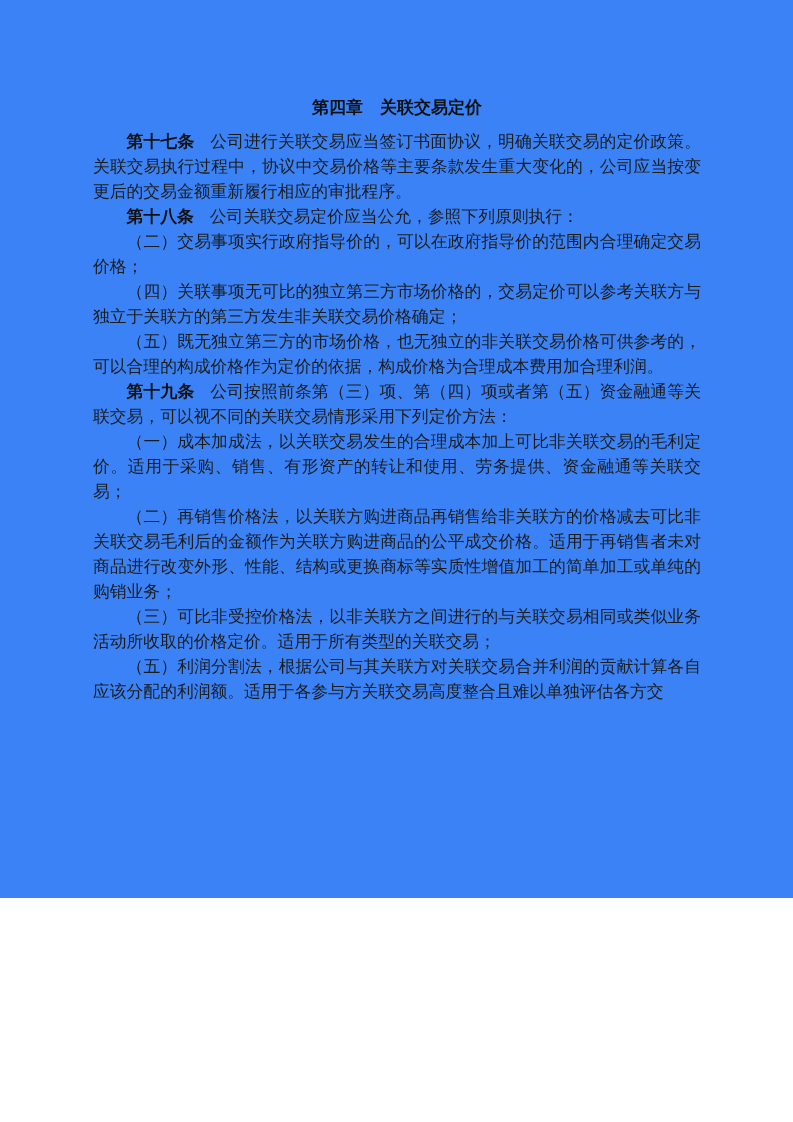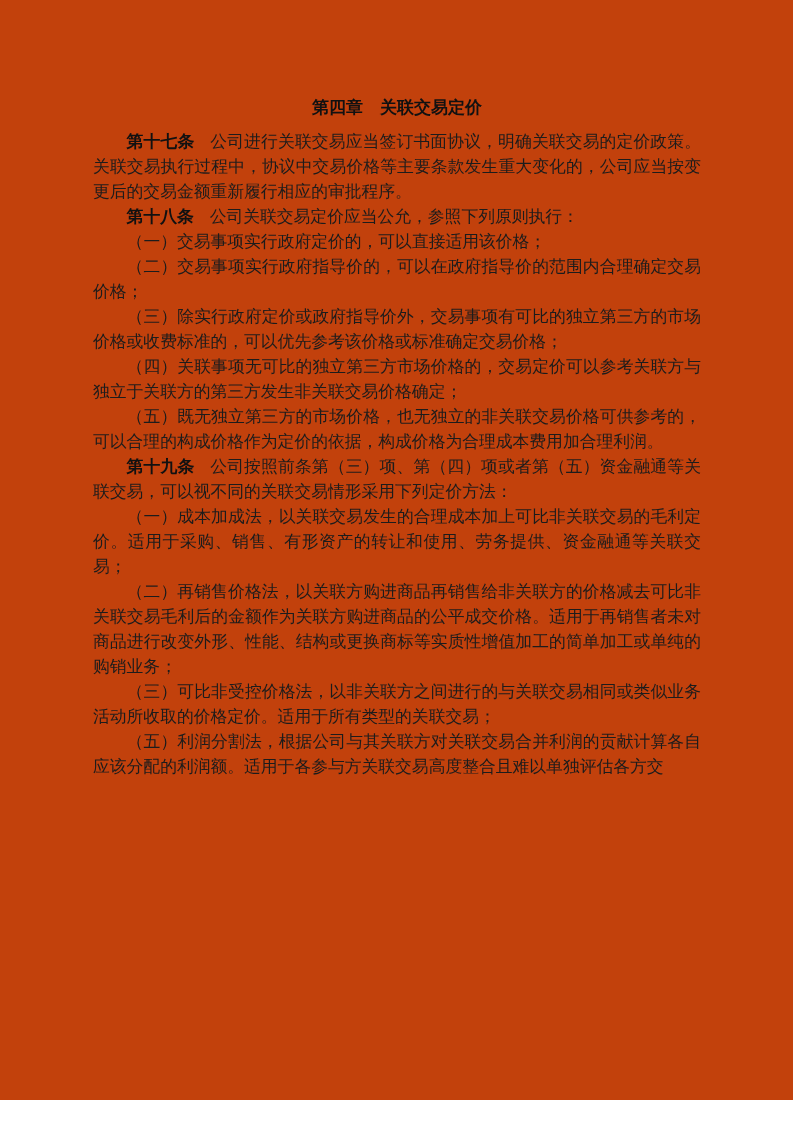--- a/index.html
+++ b/index.html
@@ -3,22 +3,22 @@
 <meta charset="utf-8">
 <style>
   html, body {
     margin: 0;
     padding: 0;
     background: #ffffff;
   }
   .page {
     position: relative;
     width: 793px;
-    height: 1100px;
-    background: #c2410c;
+    height: 898px;
+    background: #3b82f6;
     box-sizing: border-box;
     overflow: hidden;
     font-family: "Liberation Serif", "DejaVu Serif", serif;
     color: #1c1c1c;
   }
   .content {
     box-sizing: border-box;
     padding: 91px 92px 0 93px;
   }
   .title {
@@ -47,23 +47,21 @@
 </style>
 </head>
 <body>
 
 <div class="page">
   <div class="content">
     <h1 class="title">第四章　关联交易定价</h1>
     <div class="body">
         <p><span class="lead">第十七条</span><span>公司进行关联交易应当签订书面协议，明确关联交易的定价政策。关联交易执行过程中，协议中交易价格等主要条款发生重大变化的，公司应当按变更后的交易金额重新履行相应的审批程序。</span></p>
         <p><span class="lead">第十八条</span><span>公司关联交易定价应当公允，参照下列原则执行：</span></p>
-        <p><span>（一）交易事项实行政府定价的，可以直接适用该价格；</span></p>
         <p><span>（二）交易事项实行政府指导价的，可以在政府指导价的范围内合理确定交易价格；</span></p>
-        <p><span>（三）除实行政府定价或政府指导价外，交易事项有可比的独立第三方的市场价格或收费标准的，可以优先参考该价格或标准确定交易价格；</span></p>
         <p><span>（四）关联事项无可比的独立第三方市场价格的，交易定价可以参考关联方与独立于关联方的第三方发生非关联交易价格确定；</span></p>
         <p><span>（五）既无独立第三方的市场价格，也无独立的非关联交易价格可供参考的，可以合理的构成价格作为定价的依据，构成价格为合理成本费用加合理利润。</span></p>
         <p><span class="lead">第十九条</span><span>公司按照前条第（三）项、第（四）项或者第（五）资金融通等关联交易，可以视不同的关联交易情形采用下列定价方法：</span></p>
         <p><span>（一）成本加成法，以关联交易发生的合理成本加上可比非关联交易的毛利定价。适用于采购、销售、有形资产的转让和使用、劳务提供、资金融通等关联交易；</span></p>
         <p><span>（二）再销售价格法，以关联方购进商品再销售给非关联方的价格减去可比非关联交易毛利后的金额作为关联方购进商品的公平成交价格。适用于再销售者未对商品进行改变外形、性能、结构或更换商标等实质性增值加工的简单加工或单纯的购销业务；</span></p>
         <p><span>（三）可比非受控价格法，以非关联方之间进行的与关联交易相同或类似业务活动所收取的价格定价。适用于所有类型的关联交易；</span></p>
         <p><span>（五）利润分割法，根据公司与其关联方对关联交易合并利润的贡献计算各自应该分配的利润额。适用于各参与方关联交易高度整合且难以单独评估各方交</span></p>
       </div>
   </div>
 </div>

